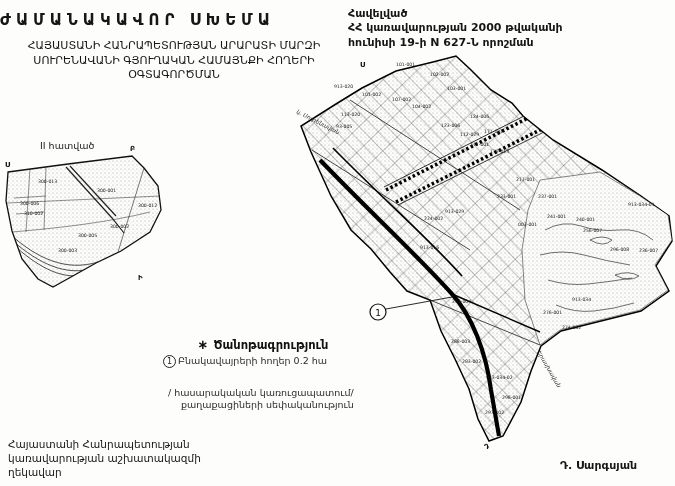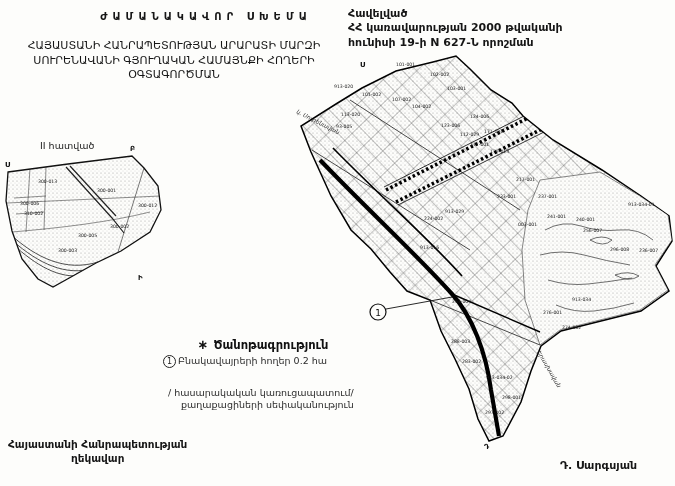--- a/index.html
+++ b/index.html
@@ -2,36 +2,36 @@
 <html><head>
 <meta charset="utf-8">
 <style>
   html,body{margin:0;padding:0;}
   body{
     width:675px;height:486px;position:relative;overflow:hidden;
     background:#fdfdfb;color:#161616;
     font-family:"DejaVu Sans",sans-serif;
   }
   .abs{position:absolute;}
-  #title-block{left:0;top:11px;width:348px;text-align:center;
-    font-size:10px;font-weight:bold;letter-spacing:5px;padding-left:32px;}
+  #title-block{left:0;top:11px;width:348px;text-align:left;
+    font-size:15px;font-weight:bold;letter-spacing:5px;}
   #subtitle-block{left:2px;top:39px;width:344px;text-align:center;
     font-size:11px;font-weight:normal;line-height:1.32;}
   #appendix-block{left:348px;top:7px;width:324px;text-align:left;
     font-size:11px;font-weight:bold;line-height:1.3;}
   #legend-block{left:163px;top:337px;width:200px;font-size:9.5px;color:#2b2b2b;}
   #legend-heading{text-align:center;font-weight:bold;font-size:11.5px;color:#111;margin-bottom:3px;}
   #legend-heading .sym{font-size:13px;margin-right:5px;}
   .legend-line1{display:flex;align-items:flex-start;gap:2px;}
   .circ-marker{display:inline-block;flex:0 0 auto;width:11px;height:11px;
     border:1px solid #222;border-radius:50%;text-align:center;
     line-height:11px;font-size:8px;color:#222;}
   .legend-line2{margin-left:5px;margin-top:19px;}
   .legend-line3{margin-left:18px;margin-top:1px;}
-  #sig-block{left:8px;top:438px;font-size:10.5px;font-weight:bold;line-height:1.32;text-align:center;}
+  #sig-block{left:8px;top:438px;font-size:10.5px;font-weight:normal;line-height:1.32;}
   #sig-name{left:560px;top:459px;font-size:11px;font-weight:bold;text-align:right;}
   svg{position:absolute;left:0;top:0;}
   .plabel{fill:#1b1b1b;}
   .pletter{fill:#111;font-weight:bold;}
 </style>
 </head>
 <body>
 
 <svg width="675" height="486" viewBox="0 0 675 486">
   <defs>
@@ -196,16 +196,17 @@
   <div class="legend-line1">
     <span class="circ-marker">1</span>
     <span>Բնակավայրերի հողեր   0.2 հա</span>
   </div>
   <div class="legend-line2">/ հասարակական կառուցապատում/</div>
   <div class="legend-line3">քաղաքացիների սեփականություն</div>
 </div>
 
 <div id="sig-block" class="abs">
   <div>Հայաստանի Հանրապետության</div>
+  <div>կառավարության աշխատակազմի</div>
   <div>ղեկավար</div>
 </div>
 
 <div id="sig-name" class="abs">Դ. Սարգսյան</div>
 
 </body></html>

